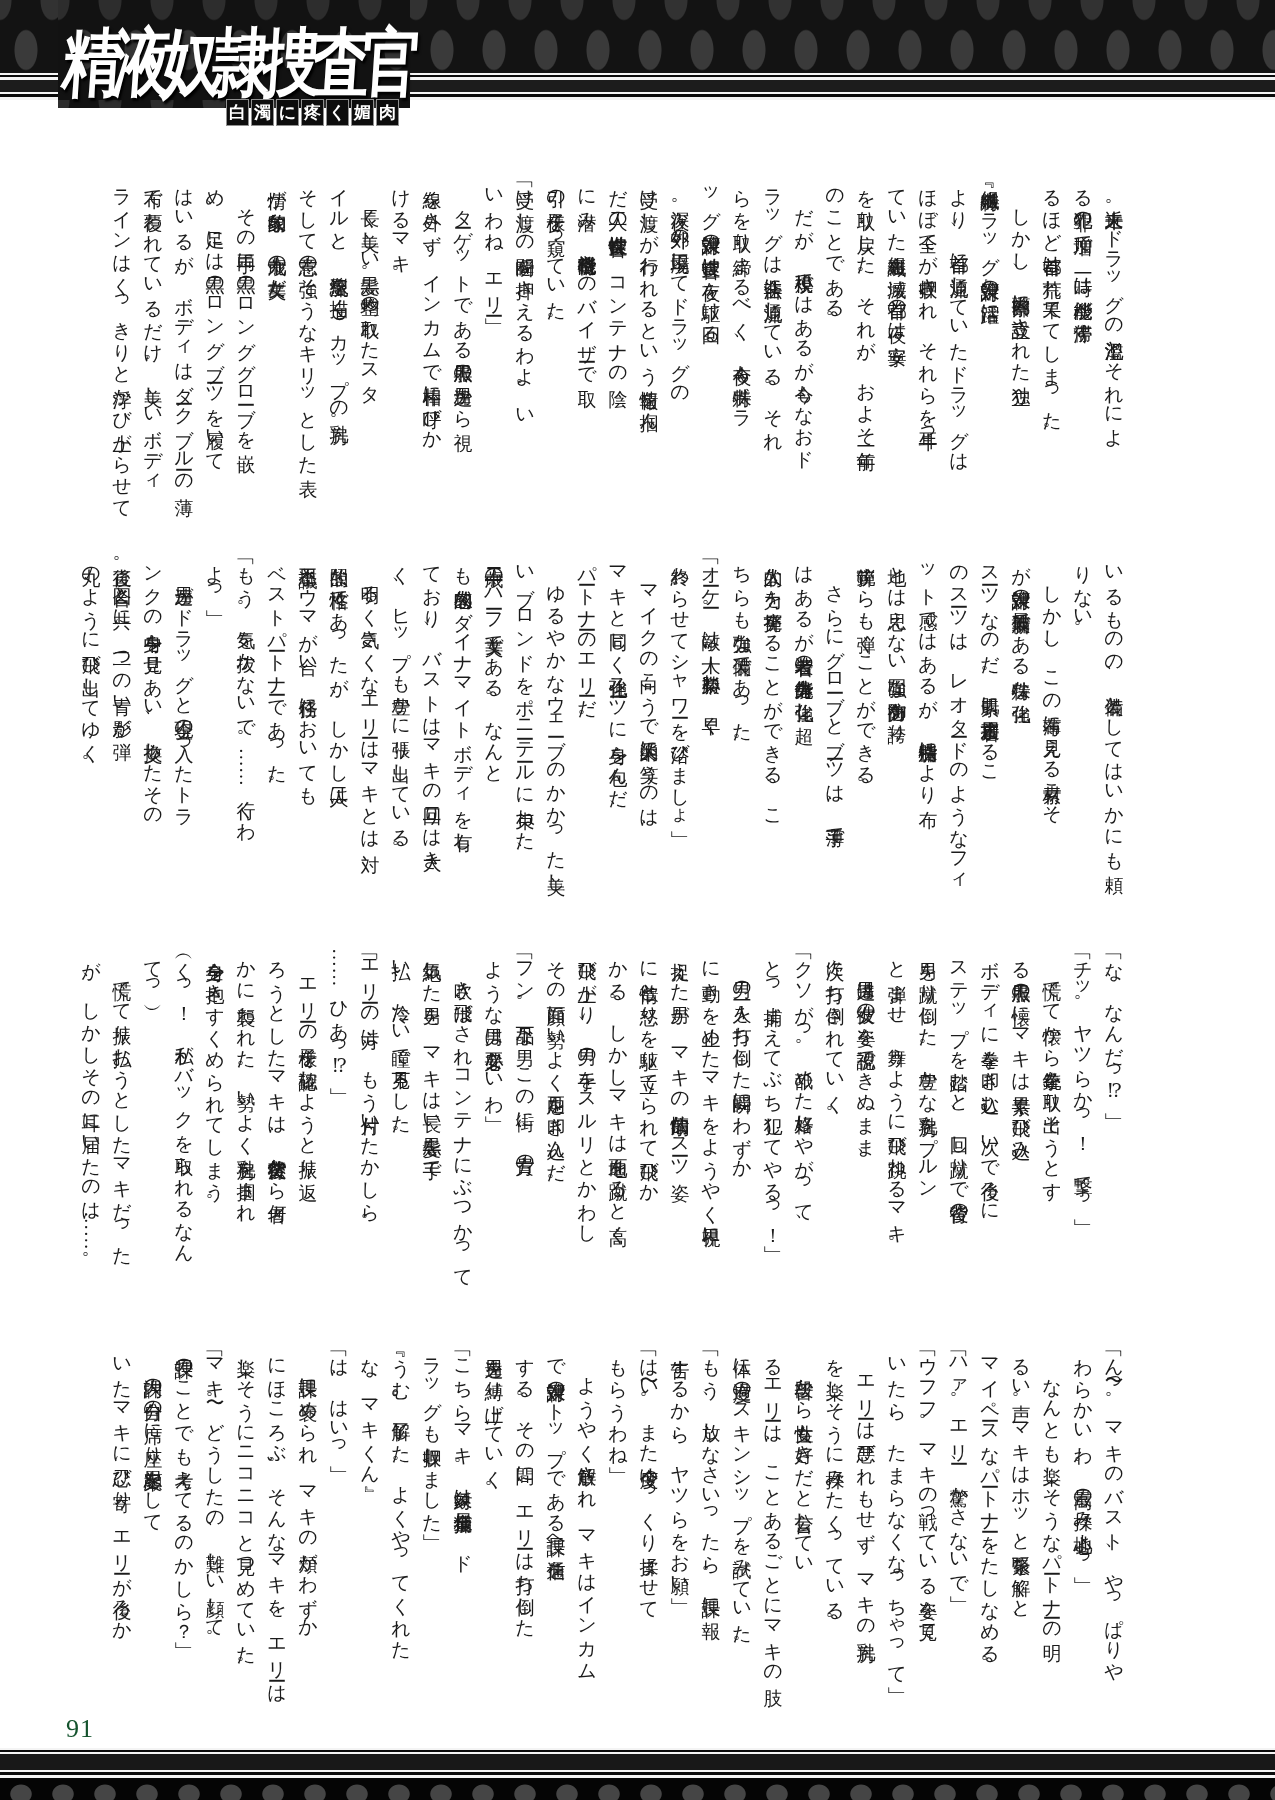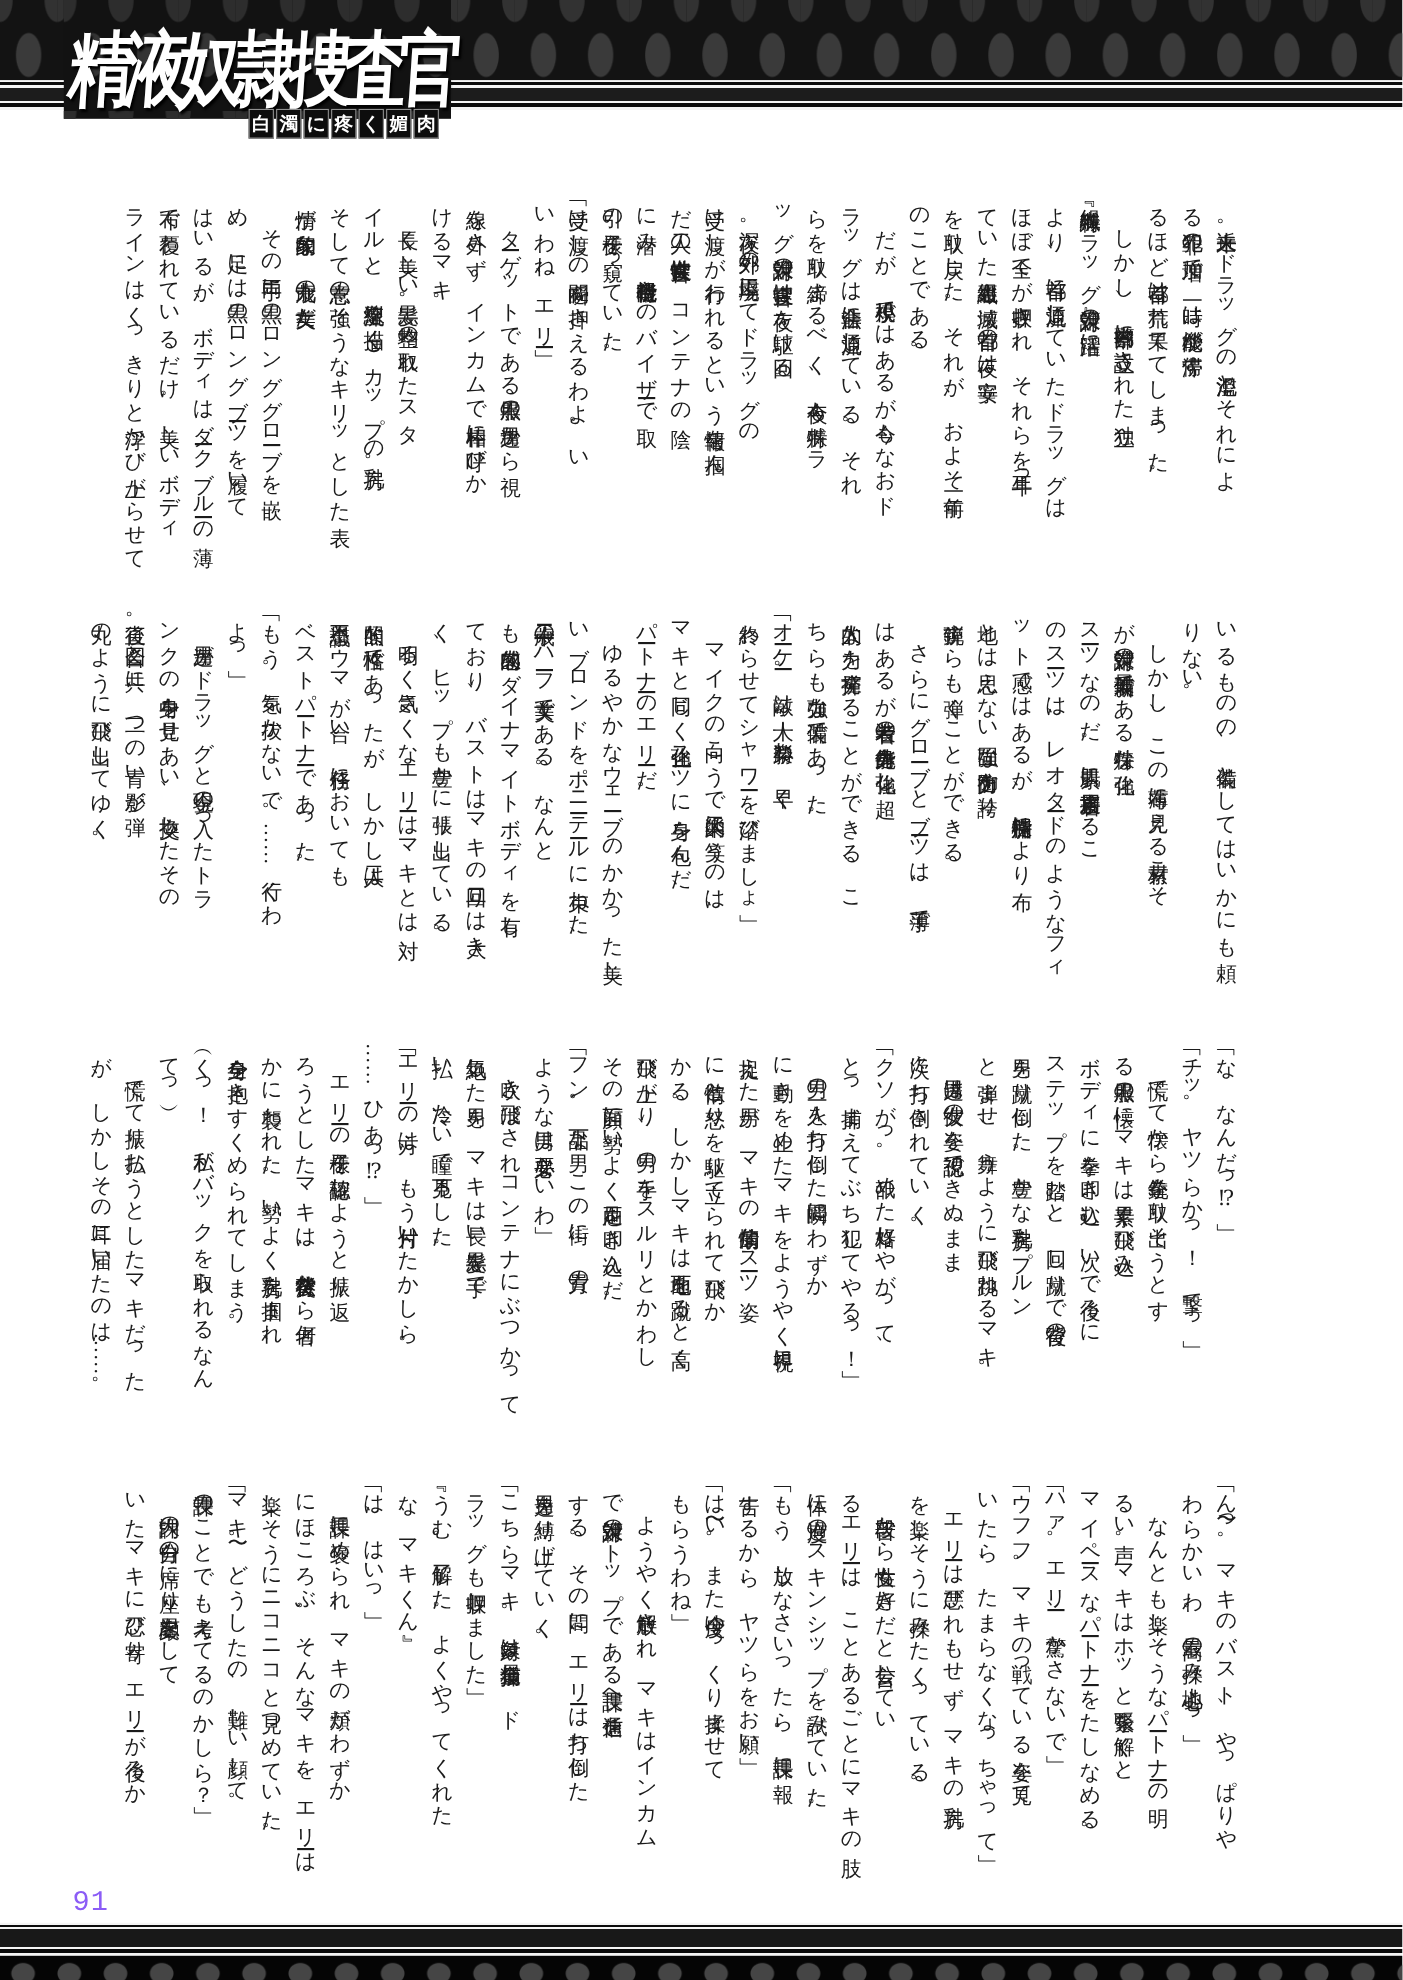--- a/index.html
+++ b/index.html
@@ -53,22 +53,22 @@
     font-size:19px;line-height:31px;letter-spacing:0.4px;
     color:#1b1b1b;
   }
   .band > div{white-space:nowrap;height:100%;}
   #band-0{top:176px;height:344px;}
   #band-1{top:553px;height:354px;}
   #band-2{top:948px;height:356px;}
   #band-3{top:1345px;height:362px;}
   
   .page-number{
-    position:absolute;left:66px;top:1714px;font-size:26px;color:#8b5cf6;
-    font-family:Liberation Mono, monospace;letter-spacing:1px;
+    position:absolute;left:66px;top:1714px;font-size:26px;color:#14532d;
+    font-family:Liberation Serif, serif;letter-spacing:1px;
   }
   .stripe-band-bottom{
     position:absolute;left:0;top:1748px;width:1275px;height:30px;
     background:linear-gradient(to bottom,
       #f4f4f4 0 2px,#0a0a0a 2px 4px,#f4f4f4 4px 6px,
       #181818 6px 22px,
       #f4f4f4 22px 24px,#0a0a0a 24px 27px,#f4f4f4 27px 30px);
   }
   .scale-band{
     position:absolute;left:0;top:1778px;width:1275px;height:22px;

